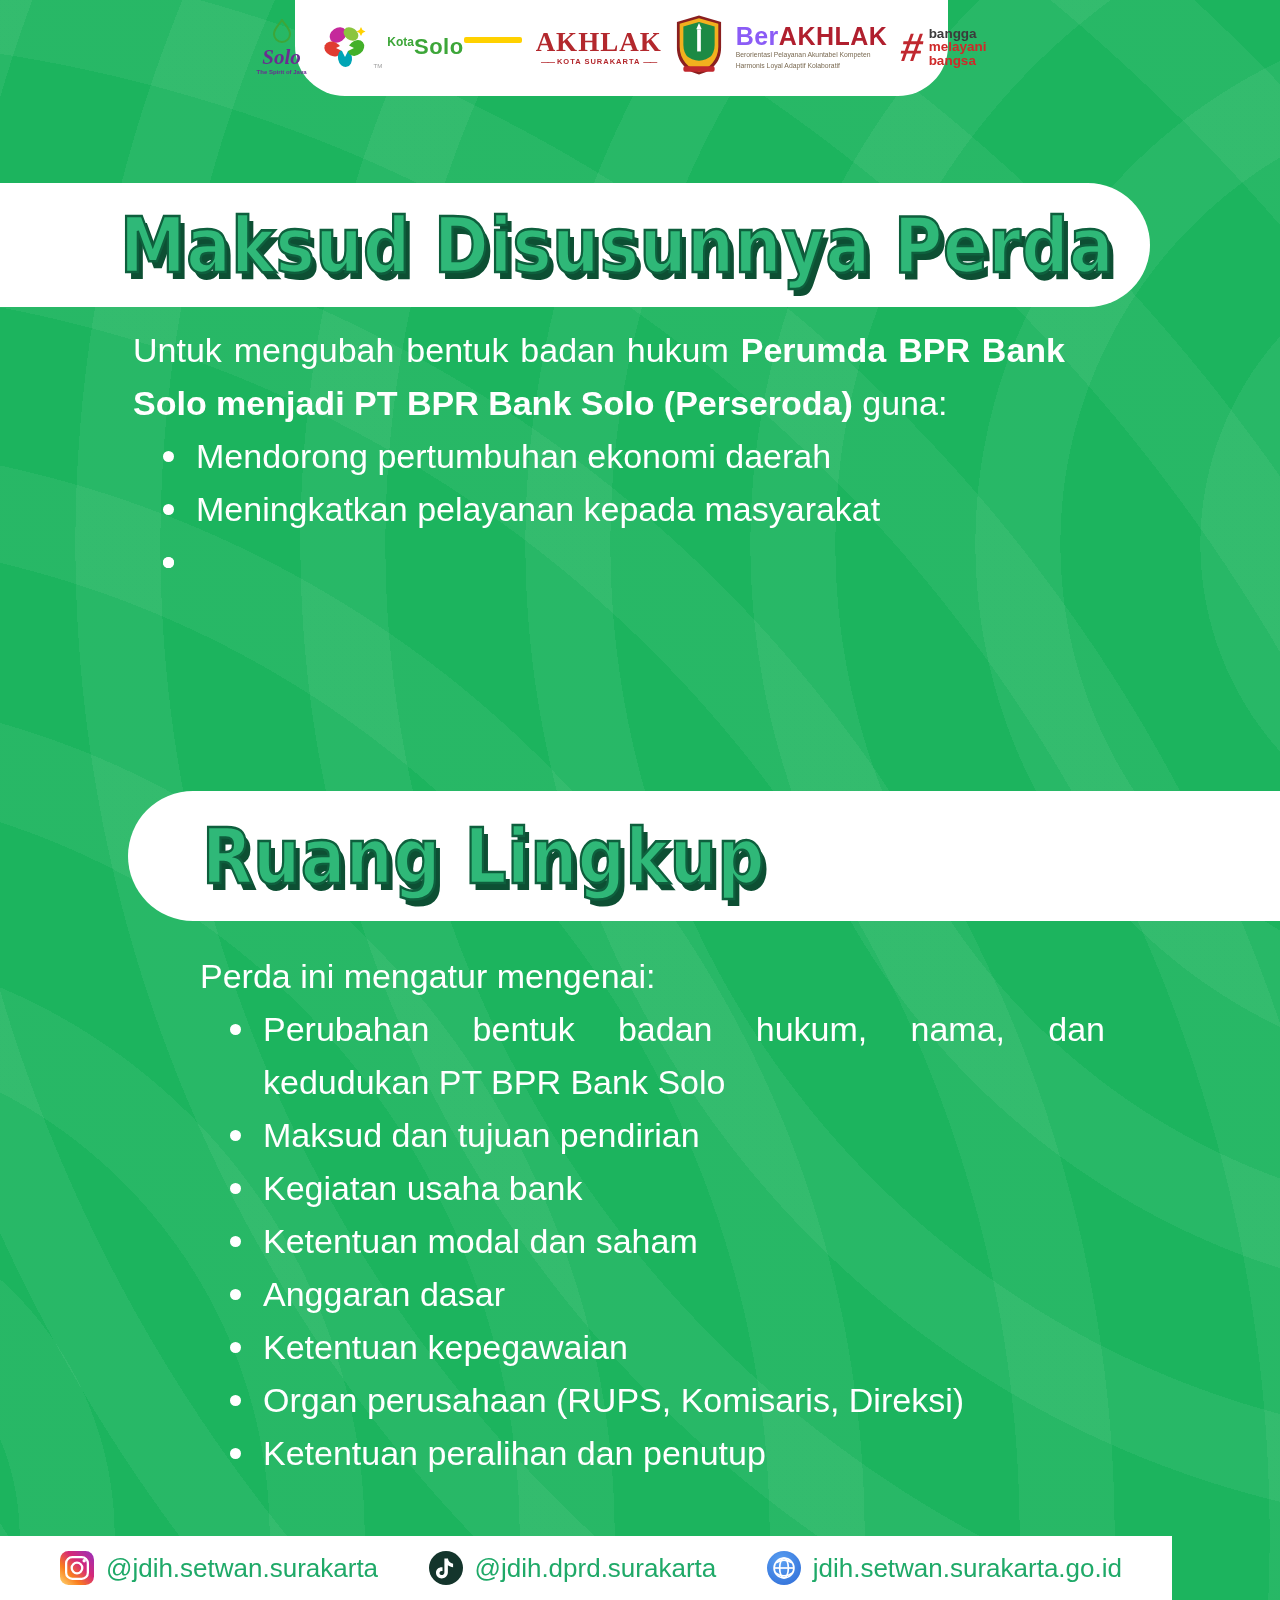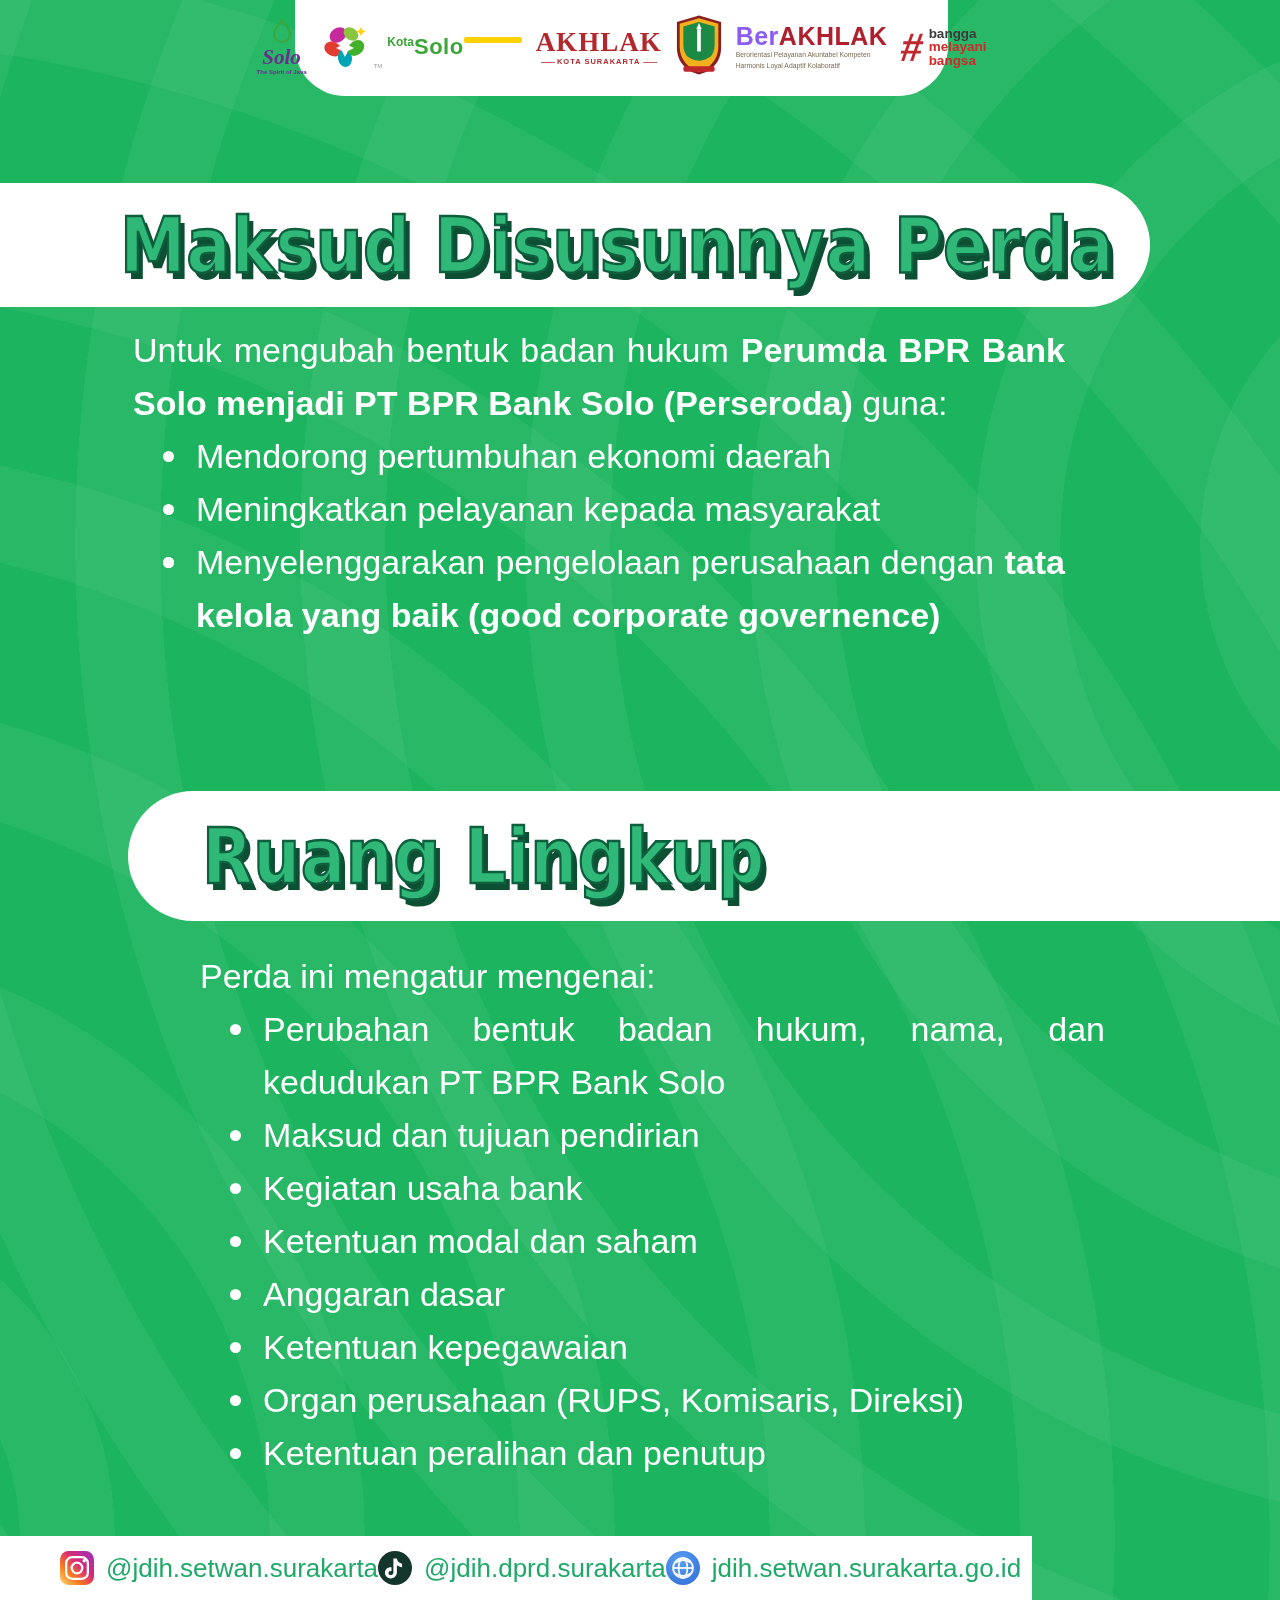--- a/index.html
+++ b/index.html
@@ -64,21 +64,21 @@
   .content-1{left:133px;top:324px;width:932px;}
   .content-2{left:200px;top:950px;width:905px;}
   .intro{text-align:justify;}
   .intro b, .bullet-text b{font-weight:bold;}
   ul.blist{list-style:none;margin:0;padding:0;}
   ul.blist li{position:relative;padding-left:63px;text-align:justify;}
   .dot{position:absolute;left:30px;top:21px;width:11px;height:11px;border-radius:50%;background:#fff;}
 
   
   .footer{
-    position:absolute;left:0;bottom:0;width:1032px;height:64px;background:#fff;
+    position:absolute;left:0;bottom:0;width:1172px;height:64px;background:#fff;
     display:flex;align-items:center;justify-content:space-between;
     box-sizing:border-box;padding:0 50px 0 60px;
   }
   .f-item{display:flex;align-items:center;gap:12px;color:#1fa968;font-size:26px;}
   .f-item svg{display:block;}
 </style>
 </head>
 <body>
 
 <div class="waves"></div>
@@ -155,21 +155,21 @@
 <div class="banner banner-1">
   <span class="banner-title">Maksud Disusunnya Perda</span>
 </div>
 
 <div class="content content-1">
   <div class="intro"><span>Untuk mengubah bentuk badan hukum </span><b>Perumda BPR Bank Solo menjadi PT BPR Bank Solo (Perseroda)</b><span> guna:</span></div>
   <ul class="blist">
     <li><span class="dot"></span><span class="bullet-text">Mendorong pertumbuhan ekonomi daerah</span></li>
     <li><span class="dot"></span><span class="bullet-text">Meningkatkan pelayanan kepada masyarakat</span></li>
     <li><span class="dot"></span></li>
-    <li><span class="dot"></span><span class="bullet-text"><span>Menyelenggarakan pengelolaan perusahaan dengan </span><b>tata kelola yang baik (good corporate governence)</b></span></li>
+    <li><span class="dot"></span></li>
   </ul>
 </div>
 
 <div class="banner banner-2">
   <span class="banner-title">Ruang Lingkup</span>
 </div>
 
 <div class="content content-2">
   <div>Perda ini mengatur mengenai:</div>
   <ul class="blist">

